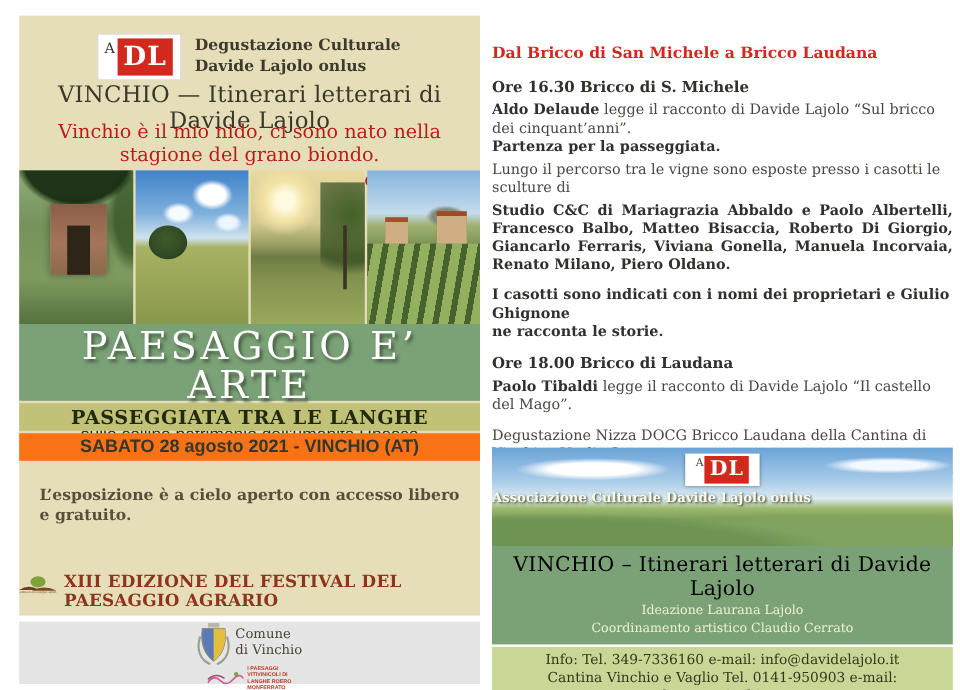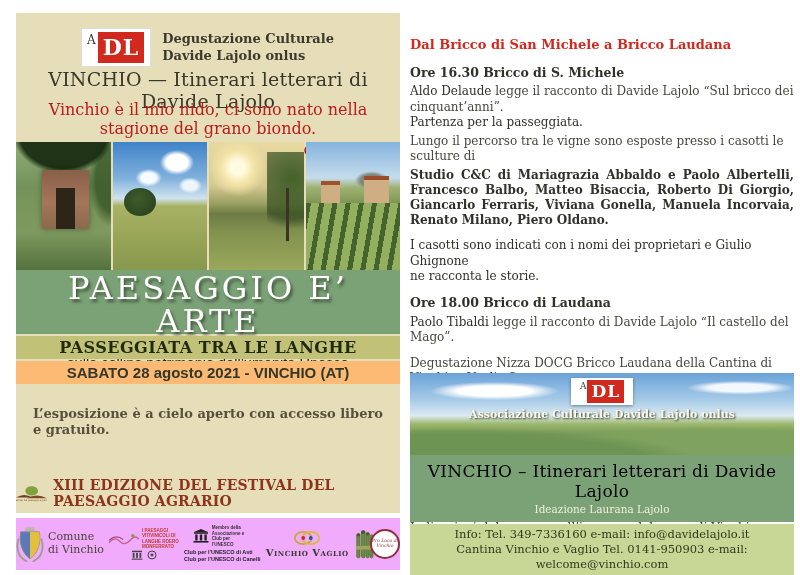--- a/index.html
+++ b/index.html
@@ -53,33 +53,33 @@
   .house.hA{left:16%;top:34%;width:20%;height:14%;box-shadow:0 -4px 0 #a0522d;}
   .house.hB{left:62%;top:30%;width:26%;height:18%;box-shadow:0 -4px 0 #9c4a28;}
 
   .lp-banner{height:64px;background:#7ba177;text-align:center;padding-top:2px;box-sizing:border-box;}
   .lp-banner-title{font-size:32px;color:#ffffff;letter-spacing:3px;line-height:1.05;
                    text-shadow:2px 3px 3px rgba(35,48,28,.65);}
   .lp-banner-sub{font-family:"Liberation Sans", sans-serif;font-size:14.5px;color:#1e2e1a;line-height:1.12;font-weight:500;}
 
   .lp-olive{height:23px;margin-top:2px;background:#c2c178;text-align:center;
             font-weight:bold;font-size:16px;color:#1f2a10;letter-spacing:.5px;line-height:23px;}
-  .lp-pale{height:23px;margin-top:2px;background:#fdba74;text-align:center;
+  .lp-pale{height:23px;margin-top:2px;background:#f97316;text-align:center;
            font-family:"Liberation Sans", sans-serif;font-weight:bold;font-size:15px;color:#33382a;line-height:23px;}
 
   .lp-body{height:86px;padding:13px 17px 0 17px;box-sizing:content-box;
            font-weight:bold;font-size:13px;color:#564f3b;line-height:1.28;text-align:justify;}
   .lp-body .p2{margin-top:9px;text-align:left;}
 
-  .lp-festival{flex:1;display:flex;align-items:center;justify-content:center;gap:6px;padding-bottom:4px;}
+  .lp-festival{flex:1;display:flex;justify-content:center;gap:6px;padding-bottom:4px;}
   .lp-festival-text{font-weight:bold;font-size:14px;color:#8e331c;letter-spacing:.2px;}
 
   
   .partners{position:absolute;left:16px;top:518px;width:384px;height:52px;
-            display:flex;align-items:center;justify-content:space-between;background:#f0abfc;}
+            display:flex;align-items:center;justify-content:space-between;background:#e5e5e5;flex-direction:column;}
   .partner{display:flex;align-items:center;gap:4px;}
   .comune-text{font-size:11px;color:#4a4438;line-height:1.15;}
   .paesaggi{flex-direction:column;gap:1px;}
   .paesaggi-text{font-size:4.5px;color:#c0392b;font-weight:bold;line-height:1.2;font-family:"Liberation Sans",sans-serif;}
   .paesaggi-row2{display:flex;gap:4px;align-items:center;}
   .unesco{flex-direction:column;gap:1px;}
   .unesco-top{display:flex;gap:3px;align-items:center;}
   .unesco-member{font-size:4.5px;color:#333;width:40px;line-height:1.25;font-family:"Liberation Sans",sans-serif;font-weight:bold;}
   .unesco-clubs{font-size:5.5px;color:#222;line-height:1.3;font-family:"Liberation Sans",sans-serif;font-weight:bold;}
   .vv{flex-direction:column;gap:1px;justify-content:flex-end;}
@@ -88,37 +88,37 @@
   .proloco-circle{width:26px;height:26px;border:2px solid #8e2f3c;border-radius:50%;
                   display:flex;align-items:center;justify-content:center;text-align:center;
                   font-style:italic;font-size:4.5px;color:#8e2f3c;line-height:1.1;margin-left:-8px;background:#fff;}
 
   
   .right-col{position:absolute;left:410px;top:15px;width:384px;height:575px;}
   .rc-text{position:absolute;left:0;top:16px;width:384px;font-size:12px;color:#474740;line-height:1.27;}
   .rc-red{color:#d2291f;font-weight:bold;font-size:13px;margin:6px 0 0 0;}
   .rc-h{font-weight:bold;color:#30302c;font-size:12.5px;margin-top:11px;}
   .rc-p{margin-top:4px;}
-  .rc-b{font-weight:normal;color:#30302c;}
+  .rc-b{font-weight:bold;color:#30302c;}
   .rc-names{font-weight:bold;color:#30302c;text-align:justify;margin-top:3px;}
   .rc-gap{margin-top:10px;}
   .rc-hr{border:none;border-top:1px solid #4a4a4a;margin:7px 0 0 0;}
 
   .rc-media{position:absolute;left:0;top:358px;width:384px;}
   .rc-photo{position:relative;height:82px;overflow:hidden;background:
     radial-gradient(24% 16% at 22% 22%, #ffffff 0 40%, rgba(255,255,255,0) 70%),
     radial-gradient(20% 12% at 86% 18%, #f2f8fd 0 40%, rgba(255,255,255,0) 70%),
     radial-gradient(120% 80% at 12% 108%, #6e9454 0 42%, rgba(110,148,84,0) 52%),
     radial-gradient(130% 85% at 78% 112%, #7fa35e 0 46%, rgba(127,163,94,0) 56%),
     linear-gradient(180deg,#6aa3d8 0%,#a9cce8 34%,#dceaf2 52%,#9db86e 62%,#6e9150 78%,#4f7038 100%);}
   .adl-badge{width:56px;margin:5px auto 0 auto;background:#fff;display:flex;align-items:flex-start;justify-content:center;
              gap:1px;padding:2px 3px;box-shadow:0 1px 3px rgba(0,0,0,.4);}
   .adl-badge .adl-a{font-size:9px;}
   .adl-badge .adl-dl{font-size:17px;padding:3px 4px;}
-  .rc-photo-caption{text-align:center;margin-top:3px;font-weight:bold;font-size:11px;color:#fdfbe8;
+  .rc-photo-caption{margin-top:3px;font-weight:bold;font-size:11px;color:#fdfbe8;
                     text-shadow:1px 1px 2px rgba(30,40,20,.9);}
 
   .rc-band{background:#7ba177;text-align:center;padding:6px 0 6px 0;}
   .rc-band-title{color:#000000;font-size:17px;letter-spacing:.3px;}
   .rc-credit{color:#eef0d6;font-size:10.5px;line-height:1.35;margin-top:1px;}
 
   .rc-info{margin-top:2px;background:#c8d795;text-align:center;font-size:11.5px;color:#2e3a1e;
            padding:3px 0;line-height:1.3;}
 </style>
 </head>
@@ -322,20 +322,21 @@
         <div class="adl-badge">
           <span class="adl-a">A</span>
           <span class="adl-dl">DL</span>
         </div>
         <div class="rc-photo-caption">Associazione Culturale Davide Lajolo onlus</div>
       </div>
 
       <div class="rc-band">
         <div class="rc-band-title">VINCHIO – Itinerari letterari di Davide Lajolo</div>
         <div class="rc-credit">Ideazione Laurana Lajolo</div>
+        <div class="rc-credit">Coordinamento artistico Claudio Cerrato</div>
       </div>
 
       <div class="rc-info">
         <div>Info: Tel. 349-7336160   e-mail: info@davidelajolo.it</div>
         <div>Cantina Vinchio e Vaglio Tel. 0141-950903   e-mail: welcome@vinchio.com</div>
       </div>
 
     </div>
   </div>
 </div>

